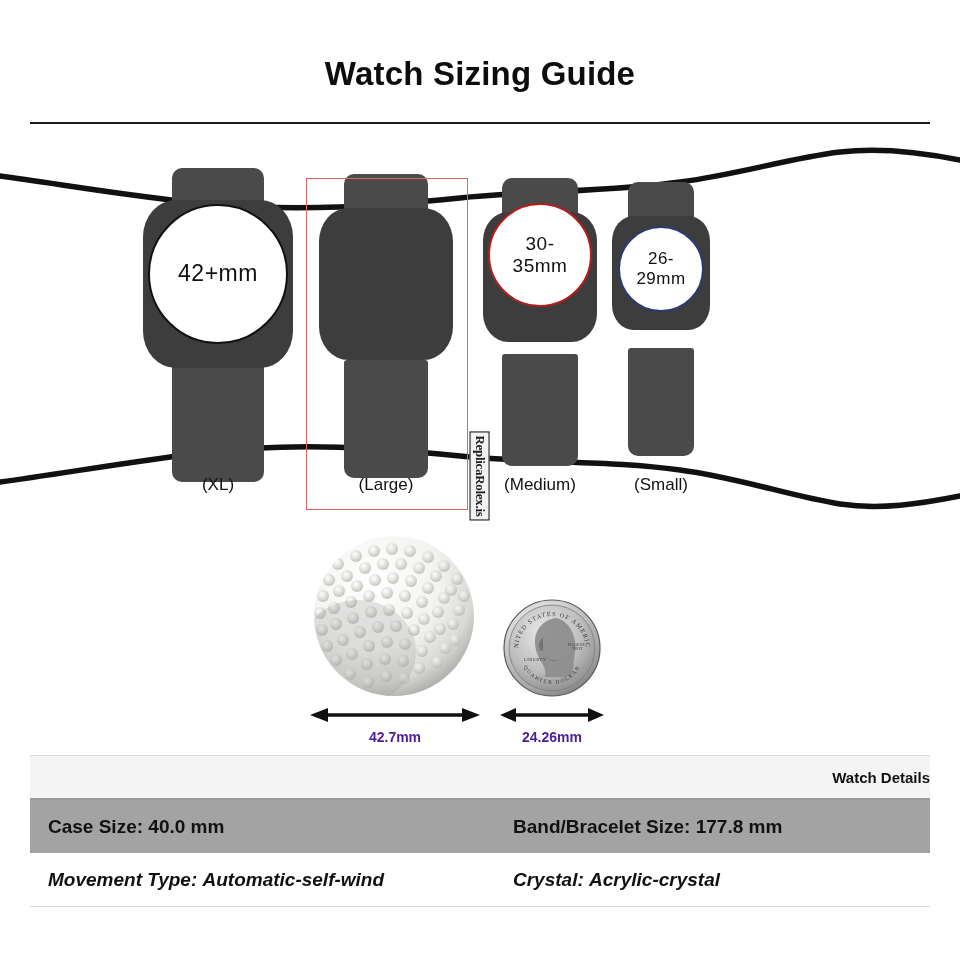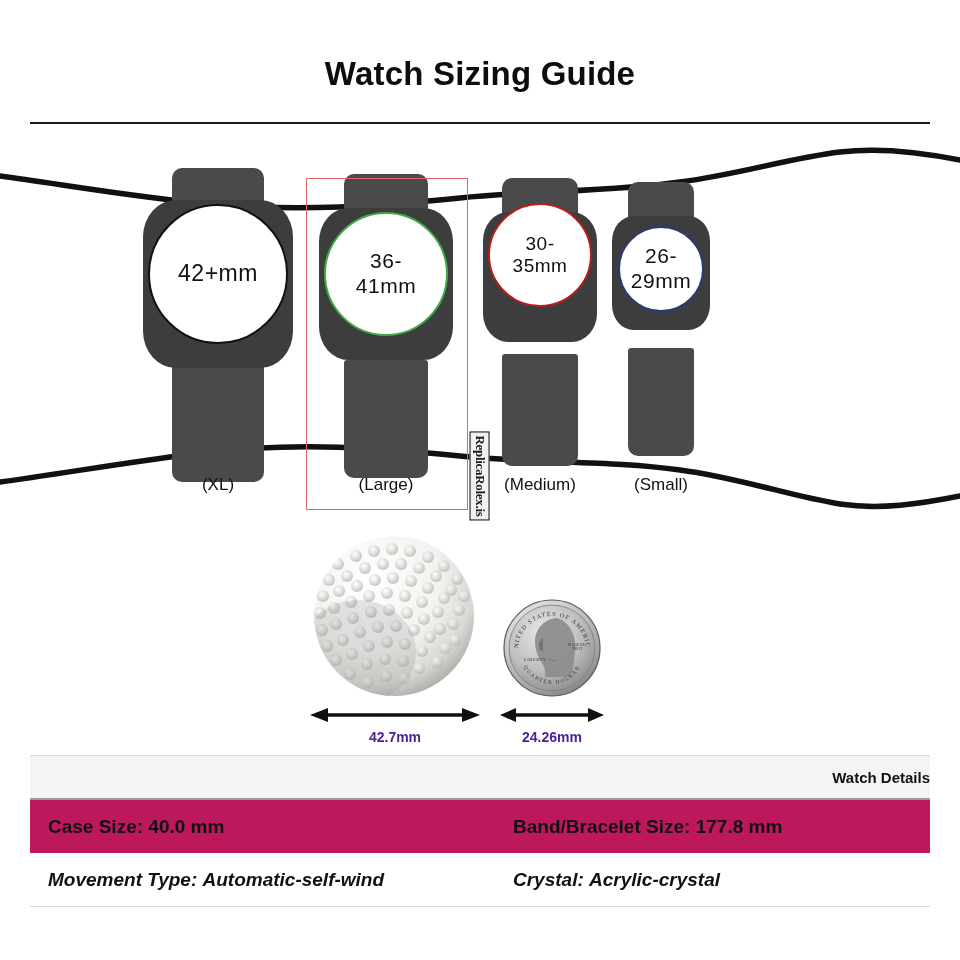--- a/index.html
+++ b/index.html
@@ -208,21 +208,21 @@
     color: #111111;
     font-family: "Liberation Sans", sans-serif;
   }
   .details-row {
     display: flex;
     align-items: center;
     box-sizing: border-box;
     padding: 0 18px;
     height: 53px;
   }
-  .row-shaded { background: #be185d; }
+  .row-shaded { background: #a3a3a3; }
   .row-plain  { background: #ffffff; font-style: italic; }
   .cell {
     font-size: 19px;
     color: #111111;
     white-space: nowrap;
     font-family: "Liberation Sans", sans-serif;
   }
   .cell-a { width: 465px; }
   .cell-b { flex: 1; }
   .cell-label { font-weight: 700; }
@@ -264,26 +264,20 @@
         </div>
         <div class="size-caption" style="top:345px;">
           <span>(XL)</span>
         </div>
       </div>
 
       <div class="watch" style="left:291px; width:190px; height:400px;">
         <div class="strap strap-top" style="top:44px; width:84px; height:112px;"></div>
         <div class="strap strap-bottom" style="top:230px; width:84px; height:118px;"></div>
         <div class="case-body" style="top:78px; width:134px; height:152px;"></div>
-        <div class="dial" style="top:82px; width:124px; height:124px; border:2px solid #3fa94a;">
-          <div class="dial-label" style="font-size:21px;">
-            <div>36-</div>
-            <div>41mm</div>
-          </div>
-        </div>
         <div class="size-caption" style="top:345px;">
           <span>(Large)</span>
         </div>
       </div>
 
       <div class="watch" style="left:455px; width:170px; height:400px;">
         <div class="strap strap-top" style="top:48px; width:76px; height:108px;"></div>
         <div class="strap strap-bottom" style="top:224px; width:76px; height:112px;"></div>
         <div class="case-body" style="top:82px; width:114px; height:130px;"></div>
         <div class="dial" style="top:73px; width:104px; height:104px; border:2px solid #b91c1c;">
@@ -295,21 +289,21 @@
         <div class="size-caption" style="top:345px;">
           <span>(Medium)</span>
         </div>
       </div>
 
       <div class="watch" style="left:586px; width:150px; height:400px;">
         <div class="strap strap-top" style="top:52px; width:66px; height:104px;"></div>
         <div class="strap strap-bottom" style="top:218px; width:66px; height:108px;"></div>
         <div class="case-body" style="top:86px; width:98px; height:114px;"></div>
         <div class="dial" style="top:96px; width:86px; height:86px; border:2px solid #2b3a73;">
-          <div class="dial-label" style="font-size:21px;">
+          <div class="dial-label" style="font-size:17px;">
             <div>26-</div>
             <div>29mm</div>
           </div>
         </div>
         <div class="size-caption" style="top:345px;">
           <span>(Small)</span>
         </div>
       </div>
 
     </div>

